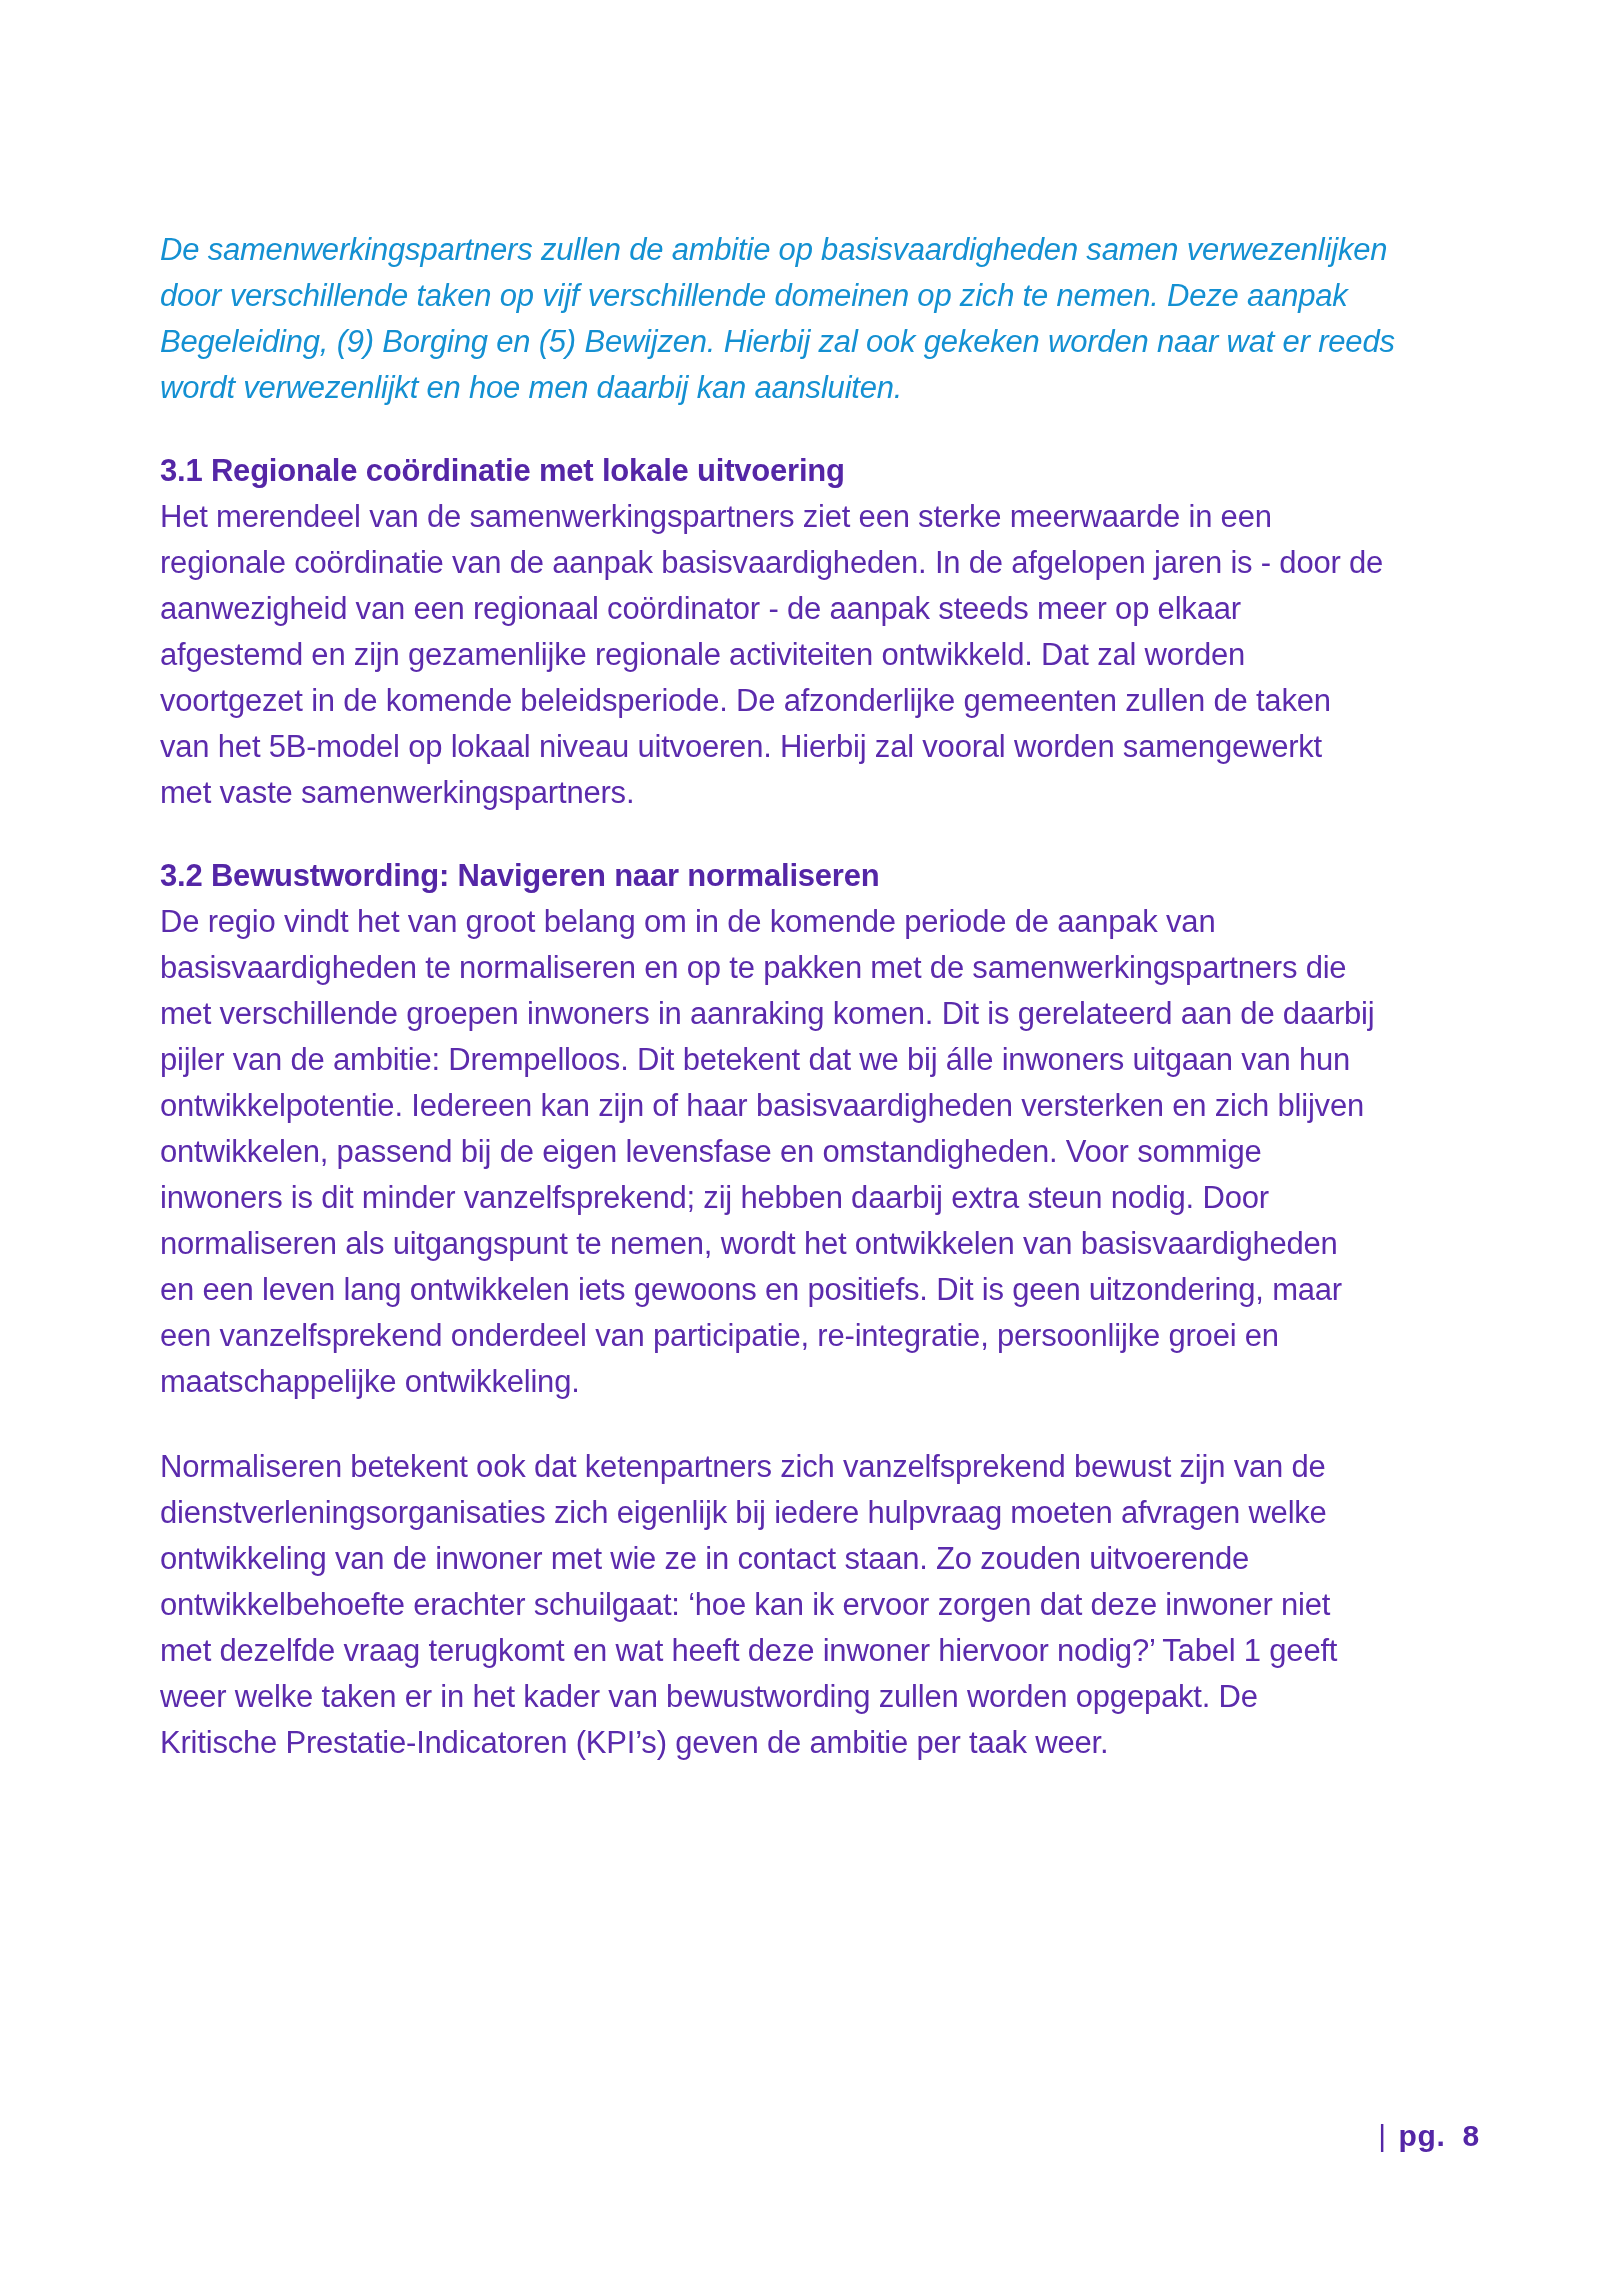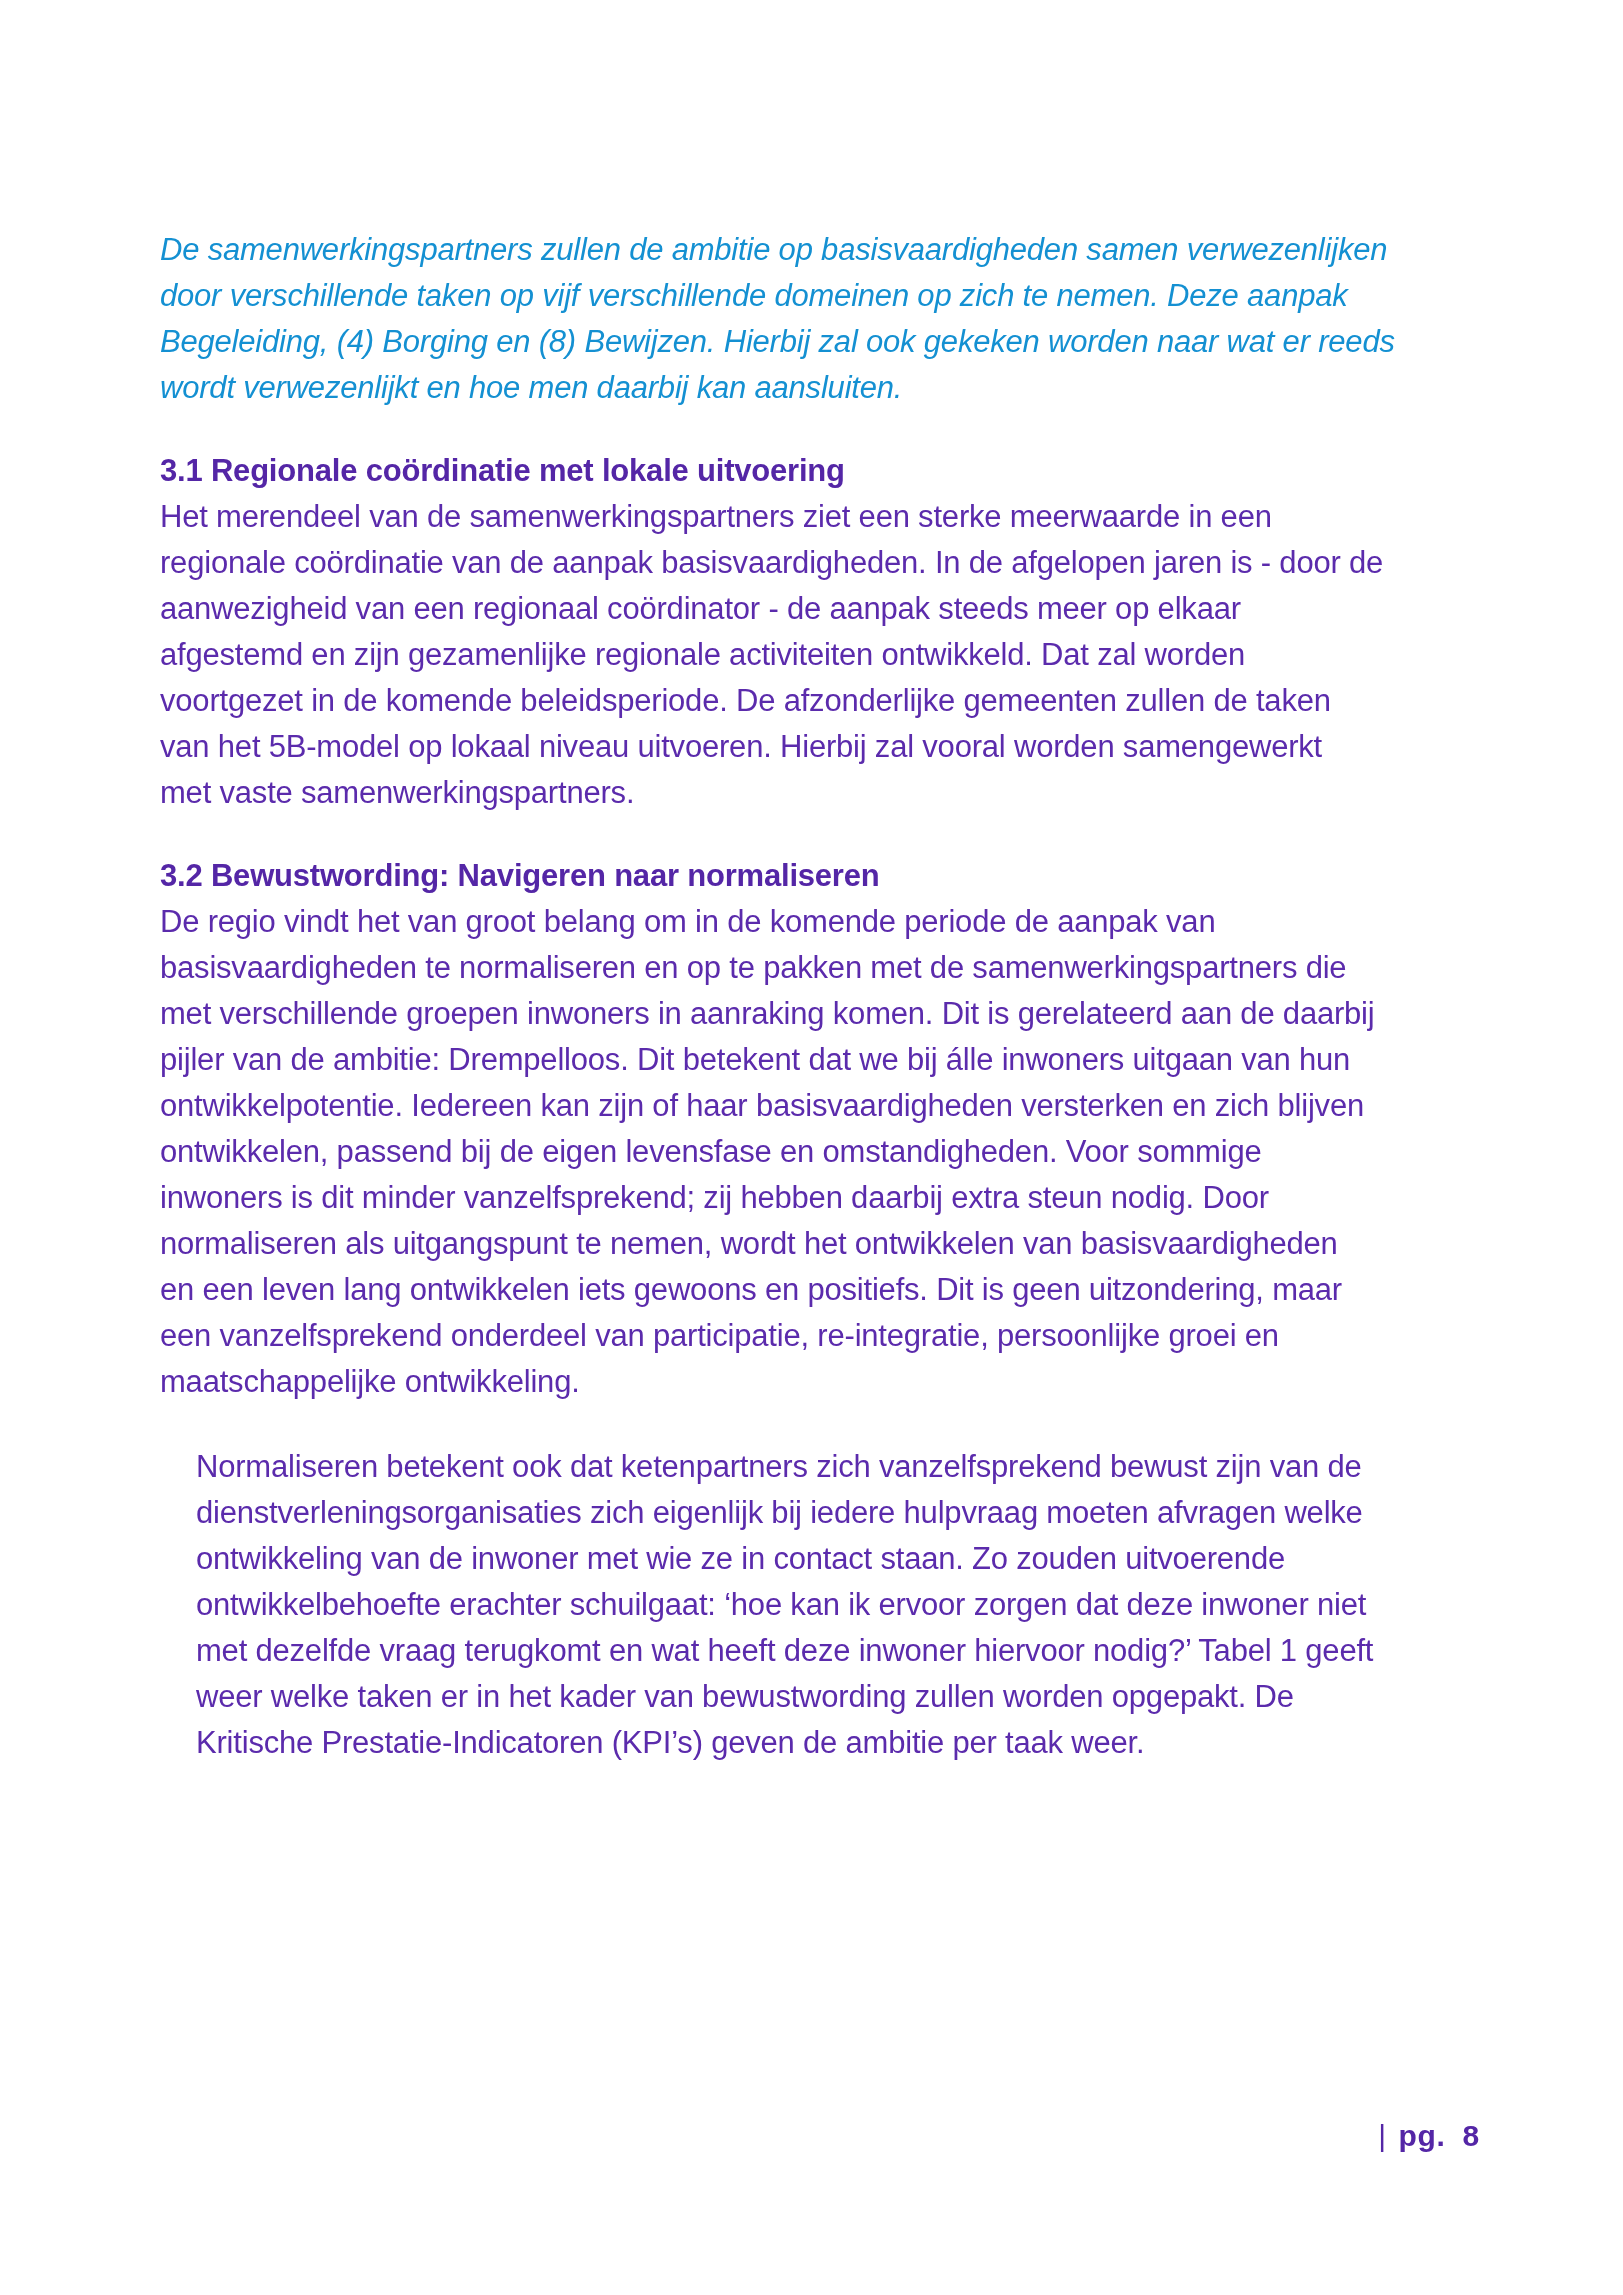--- a/index.html
+++ b/index.html
@@ -34,21 +34,21 @@
     margin: 37px 0 0 0;
     white-space: nowrap;
     letter-spacing: -0.2px;
   }
   .para { margin: 0; color: #5B2BAC; }
   .para.intro {
     margin-top: 60px;
     color: #1490D2;
     font-style: italic;
   }
-  .para + .para { margin-top: 39px; margin-left: 36px; }
+  .para + .para { margin-top: 39px; }
   .line {
     font-size: 31px;
     line-height: 46px;
     white-space: nowrap;
     letter-spacing: -0.2px;
   }
   .footer {
     position: absolute;
     top: 2117px;
     right: 143px;
@@ -64,21 +64,21 @@
   .footer .num { margin-left: 17px; }
 </style>
 </head>
 <body>
 
 <div class="doc">
   <div id="blocks">
       <div class="para intro">
         <div class="line">De samenwerkingspartners zullen de ambitie op basisvaardigheden samen verwezenlijken</div>
         <div class="line">door verschillende taken op vijf verschillende domeinen op zich te nemen. Deze aanpak</div>
-        <div class="line">Begeleiding, (4) Borging en (8) Bewijzen. Hierbij zal ook gekeken worden naar wat er reeds</div>
+        <div class="line">Begeleiding, (9) Borging en (5) Bewijzen. Hierbij zal ook gekeken worden naar wat er reeds</div>
         <div class="line">wordt verwezenlijkt en hoe men daarbij kan aansluiten.</div>
       </div>
       <h2 class="section-heading">3.1 Regionale coördinatie met lokale uitvoering</h2>
       <div class="para paragraph">
         <div class="line">Het merendeel van de samenwerkingspartners ziet een sterke meerwaarde in een</div>
         <div class="line">regionale coördinatie van de aanpak basisvaardigheden. In de afgelopen jaren is - door de</div>
         <div class="line">aanwezigheid van een regionaal coördinator - de aanpak steeds meer op elkaar</div>
         <div class="line">afgestemd en zijn gezamenlijke regionale activiteiten ontwikkeld. Dat zal worden</div>
         <div class="line">voortgezet in de komende beleidsperiode. De afzonderlijke gemeenten zullen de taken</div>
         <div class="line">van het 5B-model op lokaal niveau uitvoeren. Hierbij zal vooral worden samengewerkt</div>

